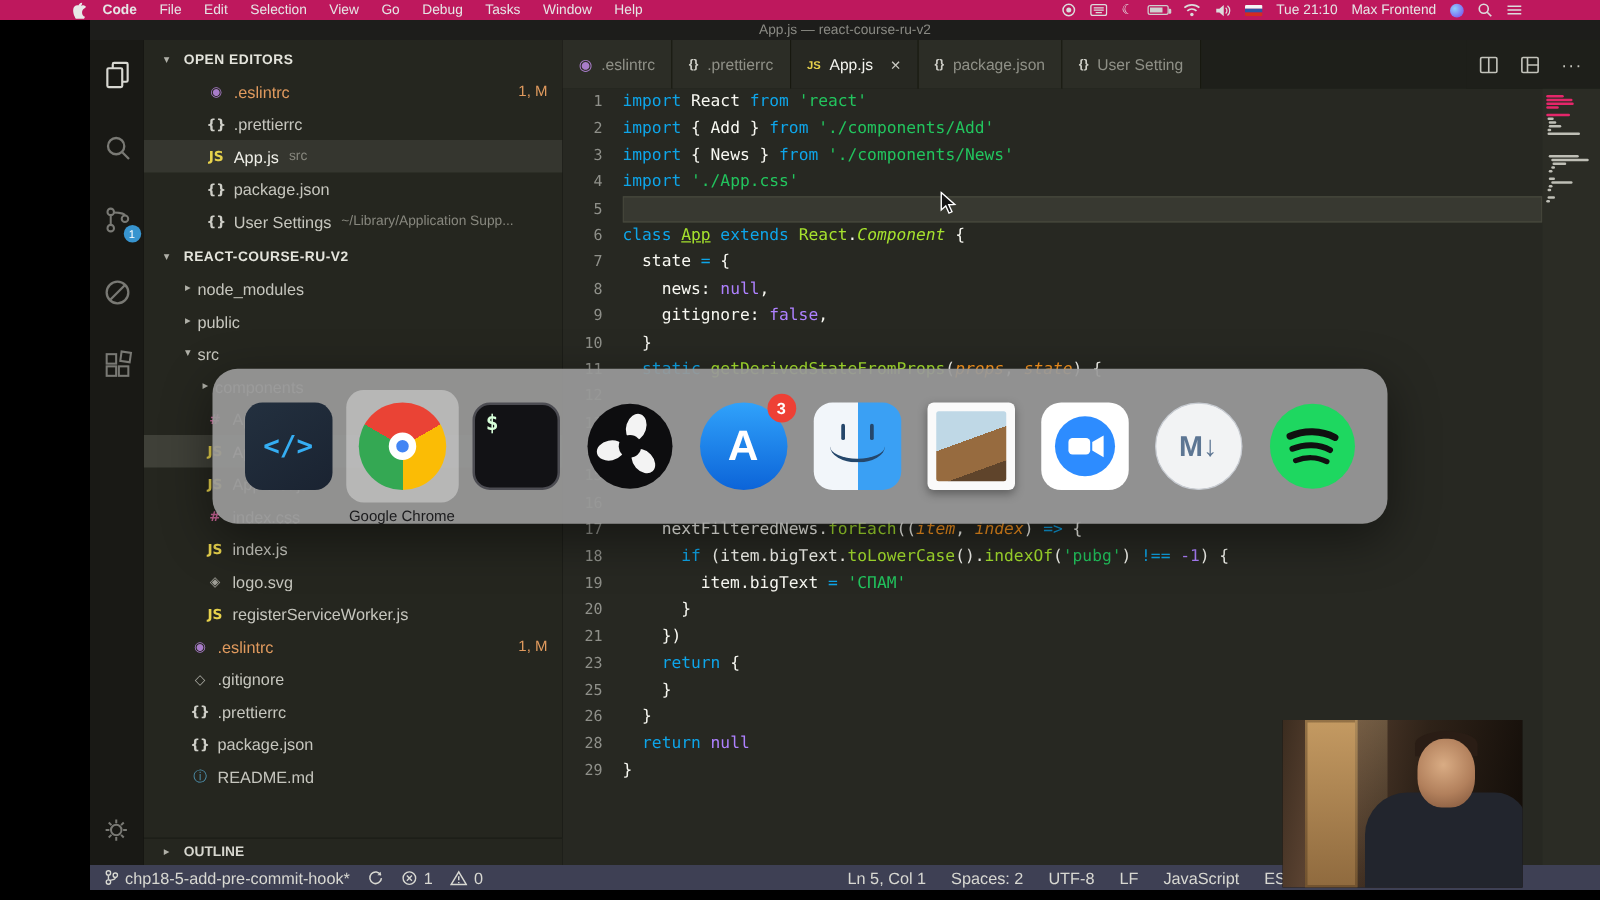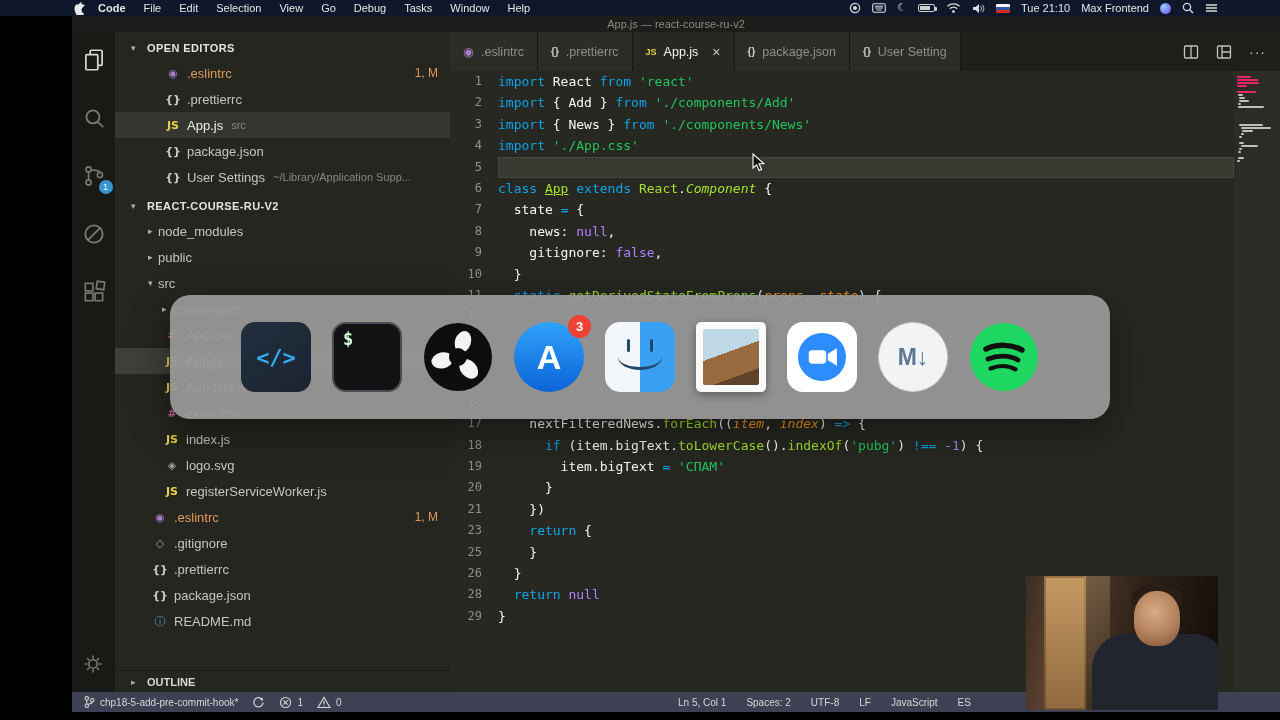--- a/index.html
+++ b/index.html
@@ -1,22 +1,22 @@
 <!DOCTYPE html>
 <html><head>
 <meta charset="utf-8">
 <style>
   *{box-sizing:border-box;margin:0;padding:0}
   html,body{background:#111}
   .screen{position:relative;width:1280px;height:720px;overflow:hidden;background:#000;
           font-family:"Liberation Sans",sans-serif;color:#ddd}
 
   
-  .menubar{position:absolute;left:0;top:0;width:1280px;height:16px;background:#0f172a;
-           display:flex;align-items:center;font-size:11px;color:#e6e6e6;z-index:80;padding-left:74px}
+  .menubar{position:absolute;left:0;top:0;width:1280px;height:16px;background:#be185d;
+           display:flex;align-items:center;font-size:11px;color:#e6e6e6;z-index:80;padding-left:58px}
   .apple{display:flex;align-items:center;margin-right:4px}
   .mb-menus{display:flex;align-items:center}
   .mb-menus .mi{padding:0 9px;line-height:16px;white-space:nowrap}
   .mb-menus .mi.appname{font-weight:700}
   .mb-right{position:absolute;right:62px;top:0;height:16px;display:flex;align-items:center;gap:11px}
   .mb-right svg{display:block}
   .mb-time,.mb-user{white-space:nowrap}
   .battery{width:17px;height:8px;border:1px solid #cfcfcf;border-radius:2px;position:relative}
   .battery i{position:absolute;left:1px;top:1px;bottom:1px;width:10px;background:#cfcfcf}
   .battery:after{content:"";position:absolute;right:-3px;top:2px;width:2px;height:4px;background:#cfcfcf;border-radius:0 1px 1px 0}
@@ -81,21 +81,21 @@
   .cl.cur .lc{background:#383931;box-shadow:inset 0 0 0 1px #47483d}
   .tok-kw{color:#0ea5e9}.tok-str{color:#22c55e}.tok-cls{color:#a6e22e}
   .tok-clsu{color:#a6e22e;text-decoration:underline}.tok-clsi{color:#a6e22e;font-style:italic}
   .tok-fn{color:#a6e22e}.tok-par{color:#fd971f;font-style:italic}.tok-cn{color:#ae81ff}.tok-pl{color:#f8f8f2}
 
   .minimap{position:absolute;top:39px;right:0;width:46px;bottom:0;background:#2b2c25;padding:5px 3px}
   .mm{height:2px;margin-bottom:1px;border-radius:1px;opacity:.9}
 
   
   .statusbar{position:absolute;left:0;right:0;bottom:8px;height:20px;background:#3e4054;color:#d8d8d2;
-             font-size:10px;display:flex;align-items:center;padding:0 12px;gap:14px;white-space:nowrap}
+             font-size:13px;display:flex;align-items:center;padding:0 12px;gap:14px;white-space:nowrap}
   .sb-seg{display:flex;align-items:center;gap:5px}
   .sb-right{position:absolute;left:606px;display:flex;gap:20px;align-items:center}
   .bottom-strip{position:absolute;left:0;right:0;bottom:0;height:8px;background:#000;z-index:66}
 
   
   .switcher{position:absolute;left:170px;top:295px;width:940px;height:124px;z-index:50;border-radius:20px;
             background:rgba(152,152,152,.94);box-shadow:0 12px 40px rgba(0,0,0,.45);
             display:flex;align-items:center;justify-content:center}
   .apps-row{display:flex;align-items:center;gap:21px}
   .cell{position:relative;width:70px;height:70px;flex:none}
@@ -580,20 +580,26 @@
 
   <div class="bottom-strip"></div>
 
   <div class="switcher">
     <div class="apps-row" id="apps">
         <div class="cell">
           <div class="ai ai-vscode">
             <span>&lt;/&gt;</span>
           </div>
         </div>
+        <div class="cell selected">
+          <div class="ai ai-chrome">
+            <div class="chrome-c"></div>
+          </div>
+          <div class="app-label">Google Chrome</div>
+        </div>
         <div class="cell">
           <div class="ai ai-terminal">
             <span>$</span>
           </div>
         </div>
         <div class="cell">
           <div class="ai ai-obs">
             <svg viewBox="0 0 70 70" width="70" height="70">
               <circle cx="35" cy="35" r="34" fill="#0d0d0f"></circle>
               <g fill="#f3f3f3">

